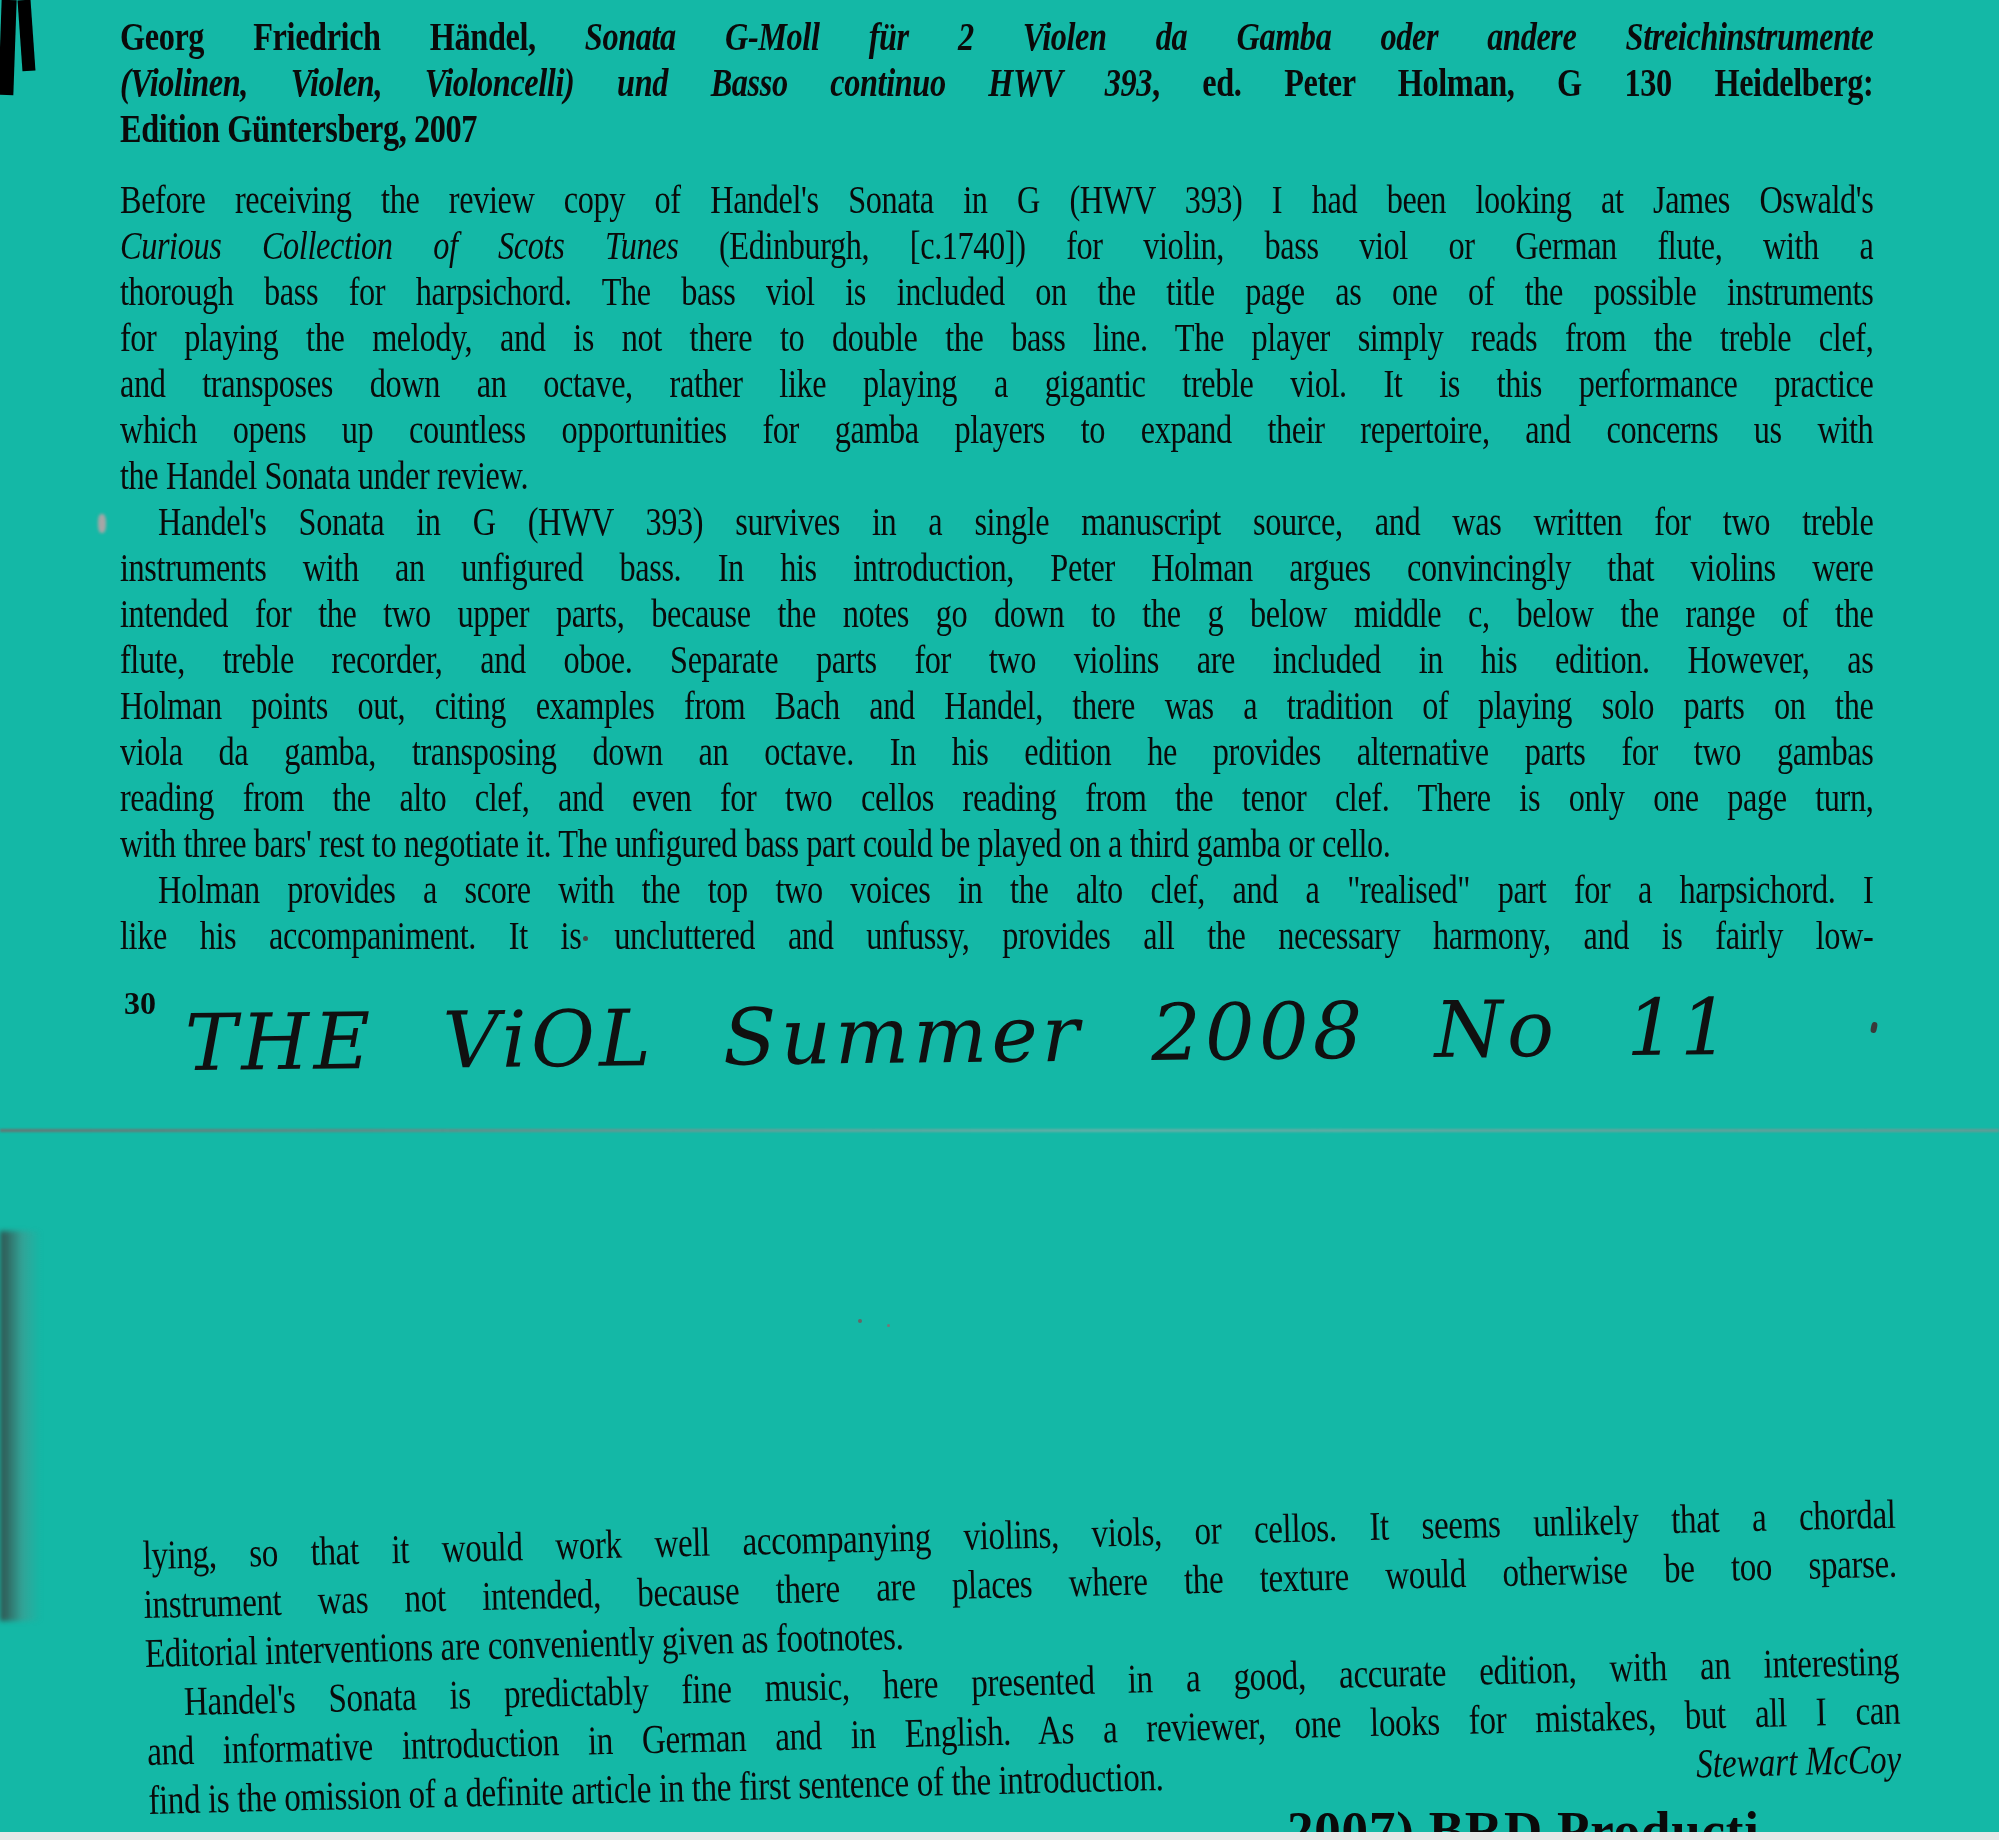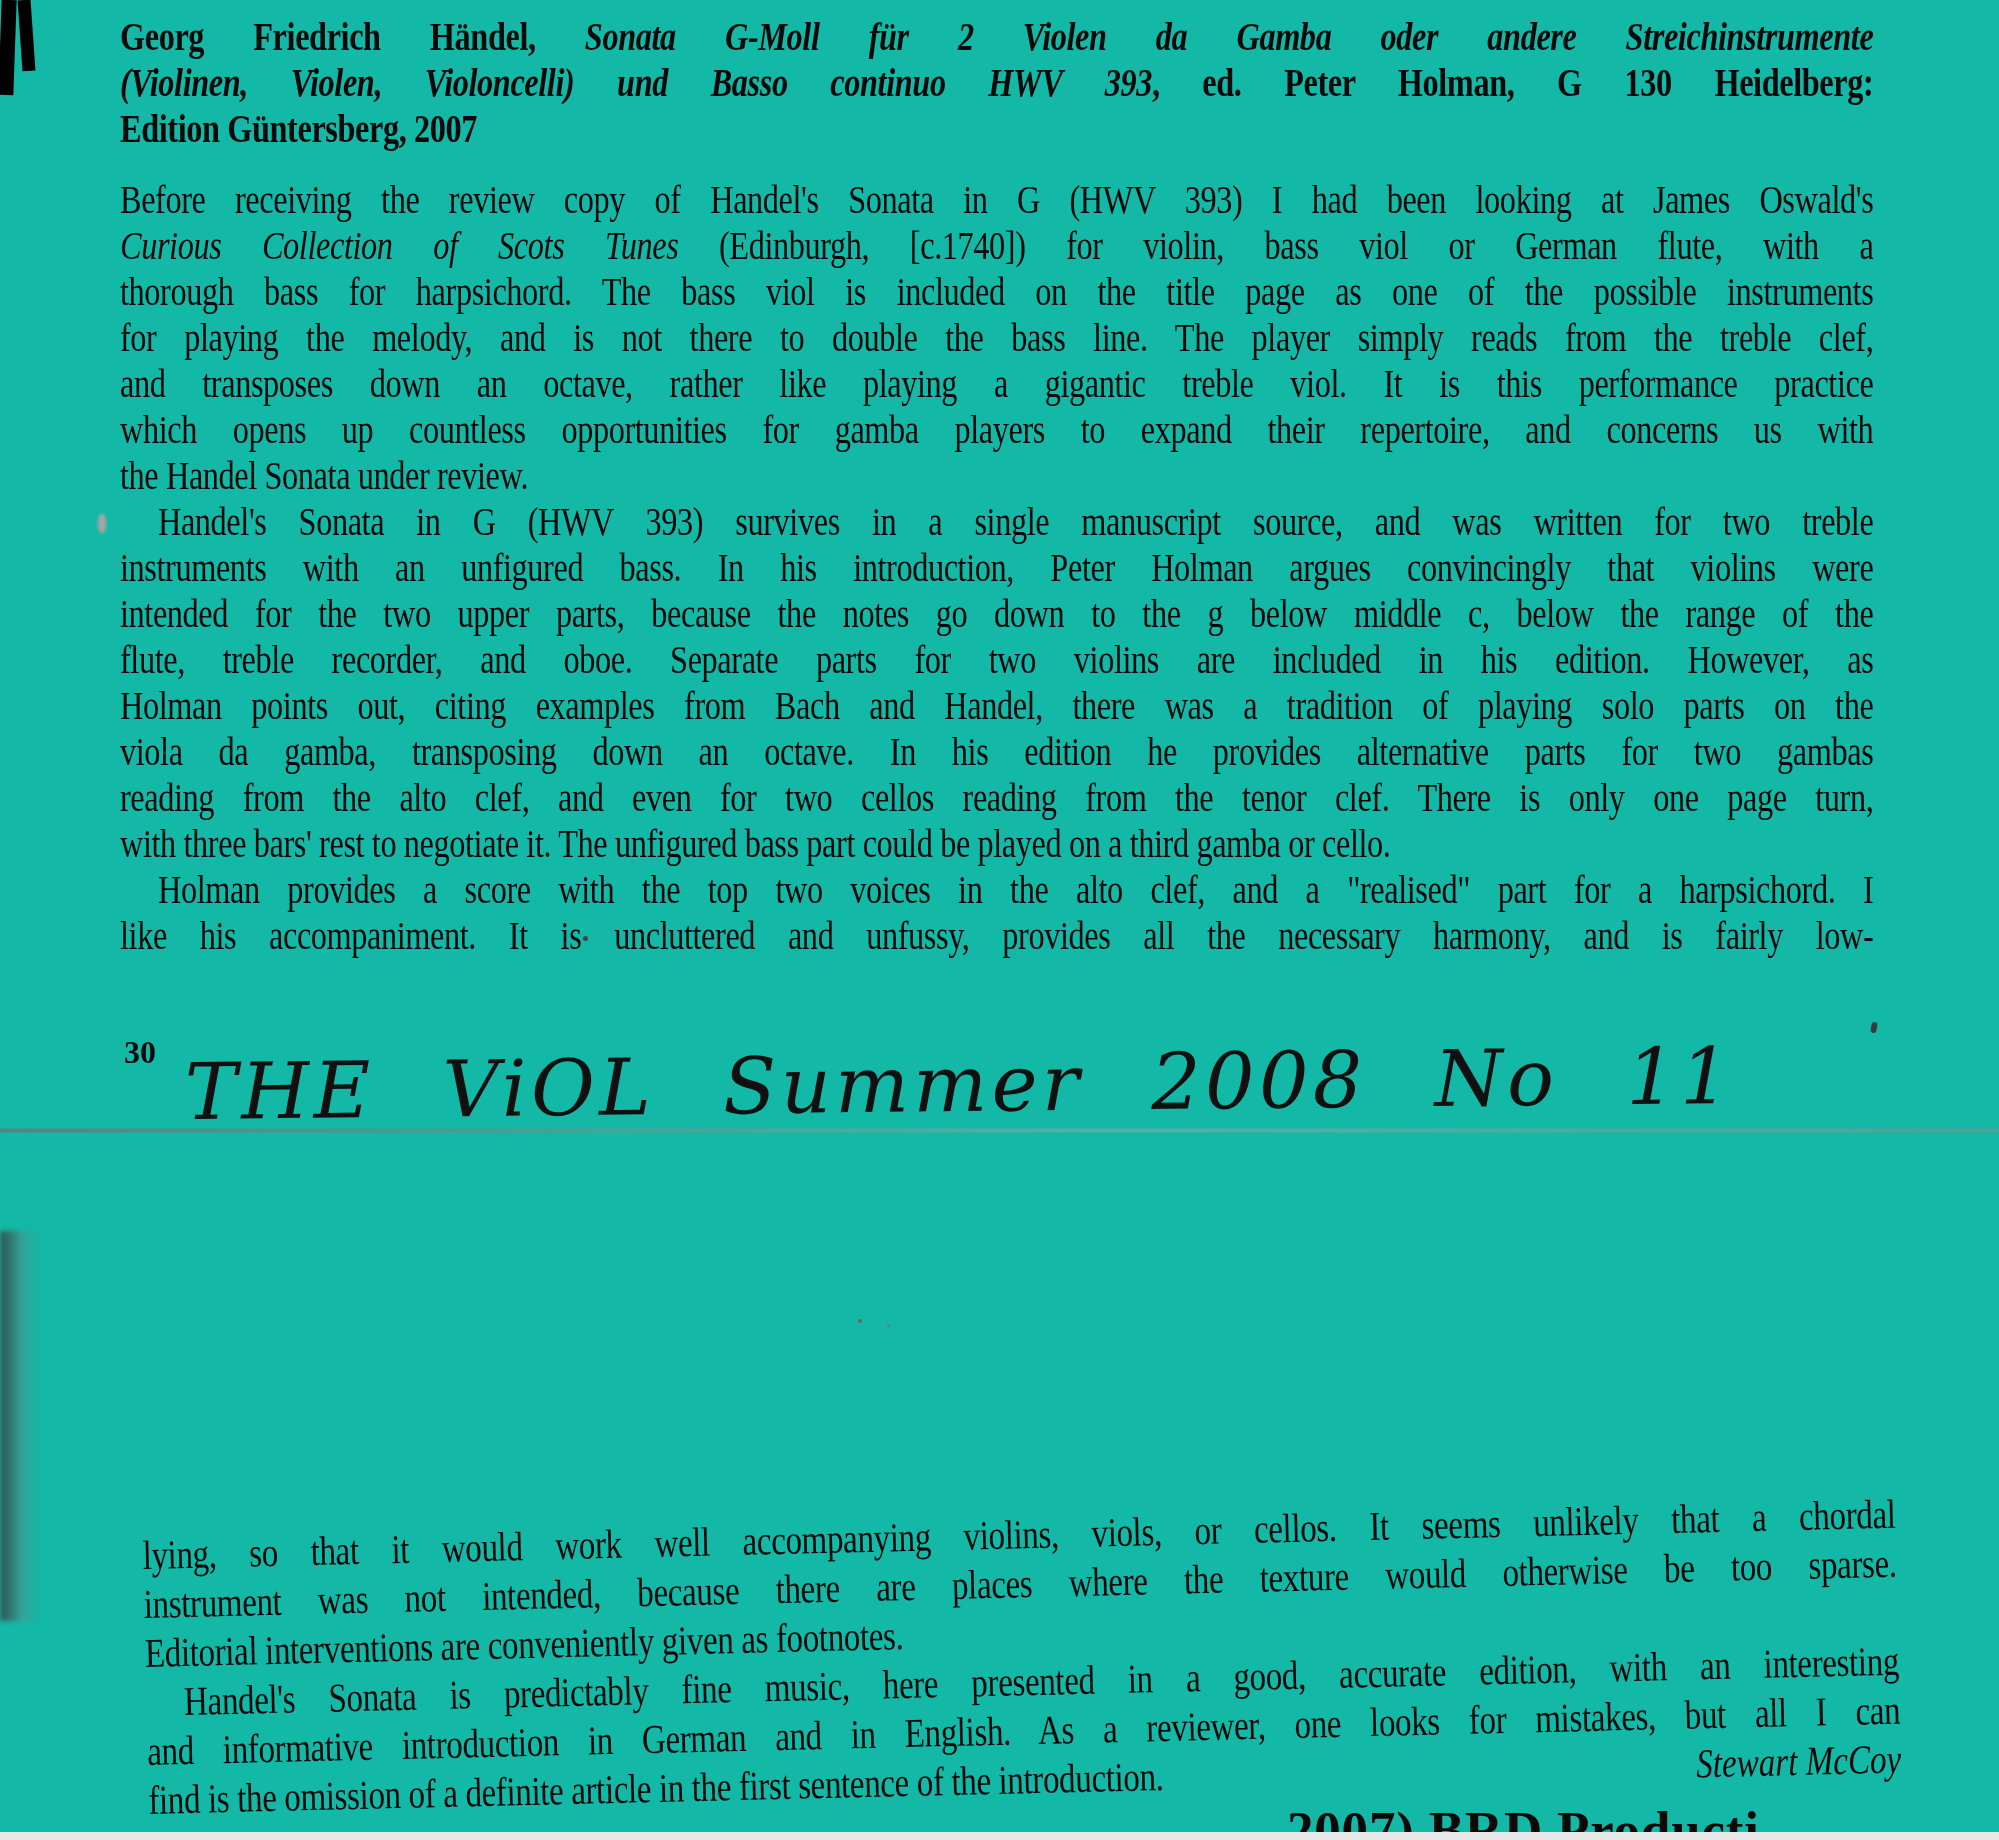--- a/index.html
+++ b/index.html
@@ -17,21 +17,21 @@
   .line{font-size:40px;line-height:46px;height:46px;overflow:hidden;letter-spacing:-0.5px;}
   .jline{text-align:justify;text-align-last:justify;}
   .lline{text-align:left;text-align-last:left;}
   .b{font-weight:700;}
   .i{font-style:italic;}
   .bi{font-weight:700;font-style:italic;}
   .citation{margin-bottom:25.4px;}
   .ind{text-indent:47px;}
 
   
-  .hw-row{position:absolute;left:124px;top:1031px;display:flex;align-items:flex-start;}
+  .hw-row{position:absolute;left:124px;top:982px;display:flex;align-items:flex-start;}
   .pageno{font-size:32px;font-weight:700;line-height:1;margin-top:5.1px;}
   .hw{
     font-family:"DejaVu Serif",serif;
     font-style:italic;
     font-size:78px;line-height:1.15;
     margin-left:29px;margin-top:8.5px;
     letter-spacing:4.2px;word-spacing:39px;
     transform:rotate(-0.6deg);
     color:#101010;
   }

